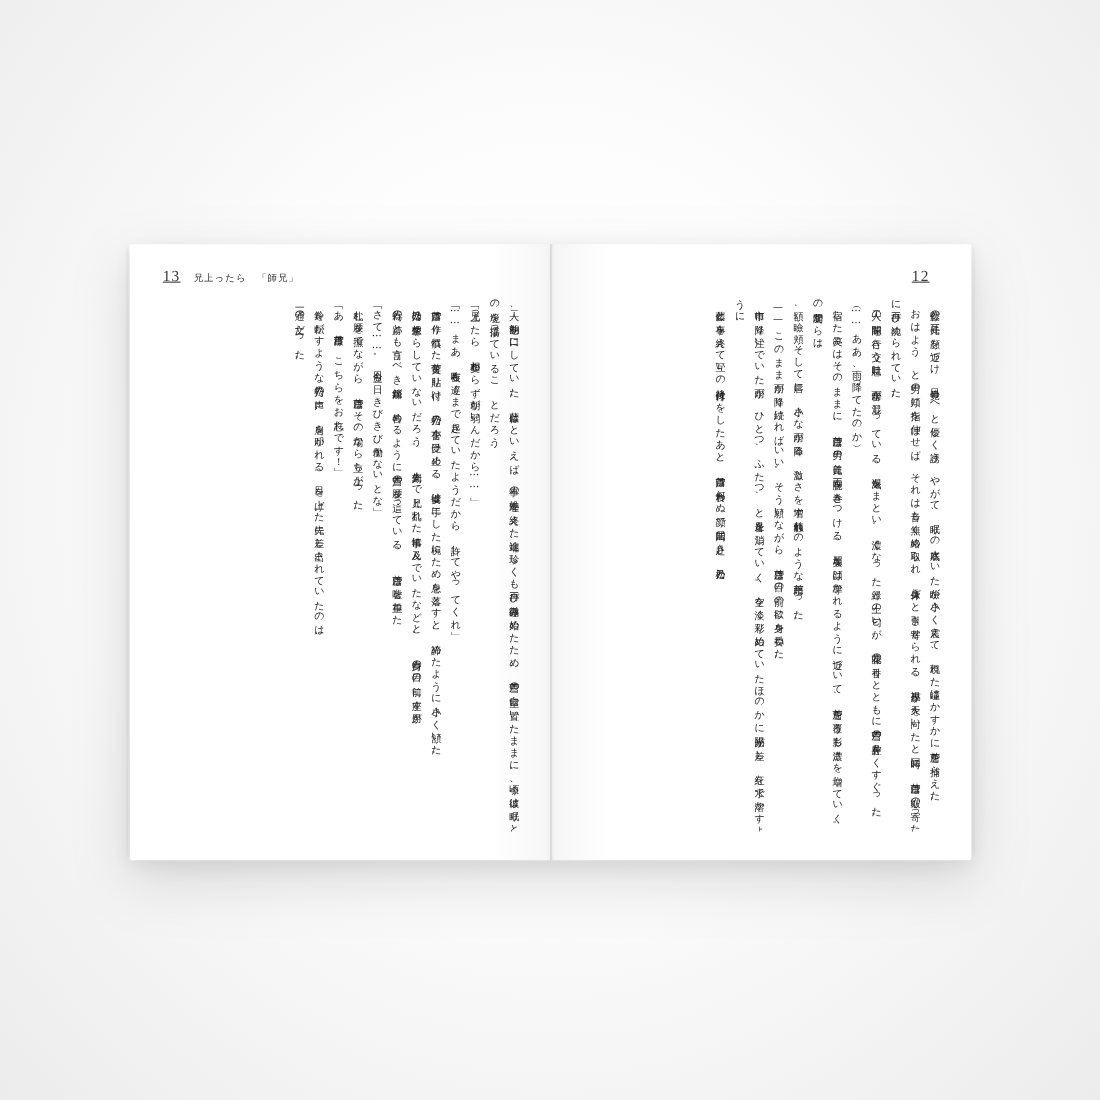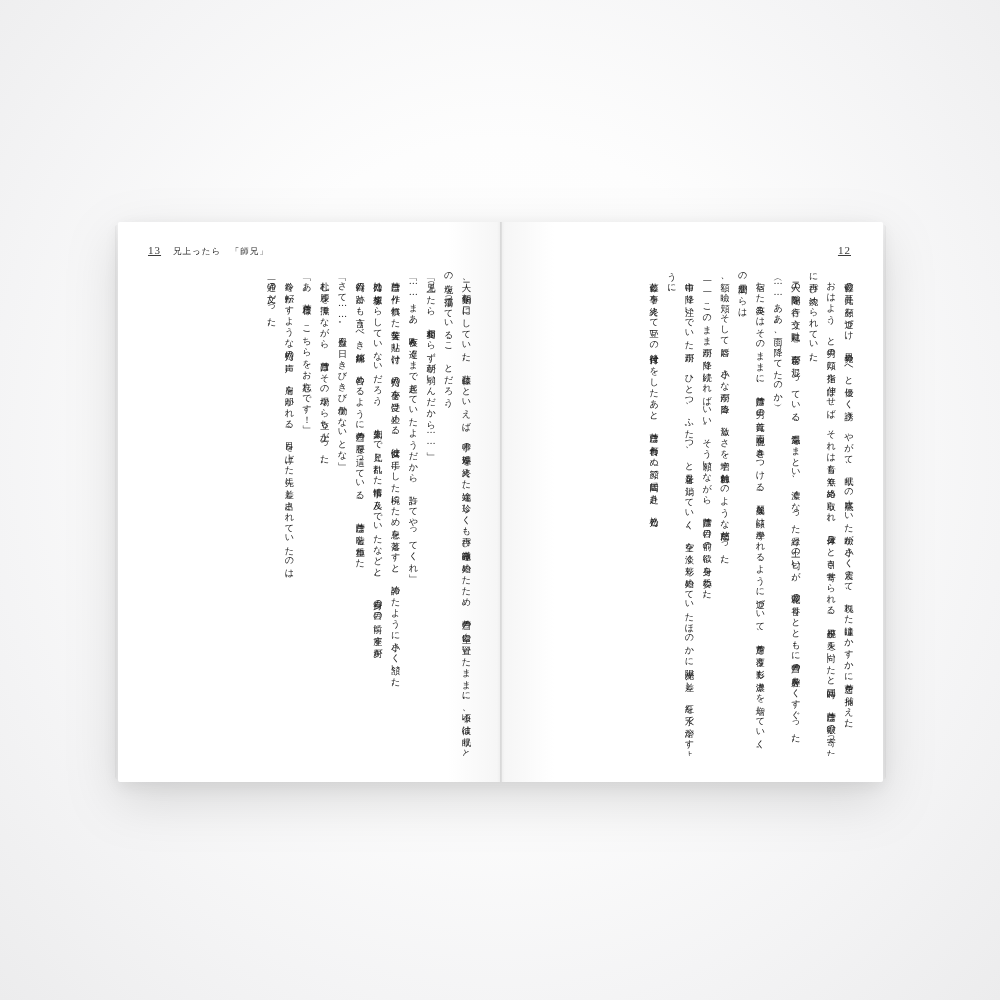--- a/index.html
+++ b/index.html
@@ -62,27 +62,27 @@
   .runhead {
     position: absolute;
     top: 22px;
     font-size: 8.5px;
     color: #2b2b2b;
     letter-spacing: 0.12em;
     white-space: nowrap;
     font-family: "Liberation Serif", "DejaVu Serif", serif;
   }
   .runhead .folio {
-    font-size: 11px;
+    font-size: 14px;
     color: #3a3a3a;
     margin-right: 12px;
     text-decoration: underline;
   }
   .runhead-left { left: 30px; }
-  .runhead-right { right: 20px; }
+  .runhead-right { right: 26px; }
 
   
   .vtext {
     position: absolute;
     top: 44px;
     bottom: 26px;
     writing-mode: vertical-rl;
     -webkit-writing-mode: vertical-rl;
     text-orientation: upright;
     font-size: 9.1px;

